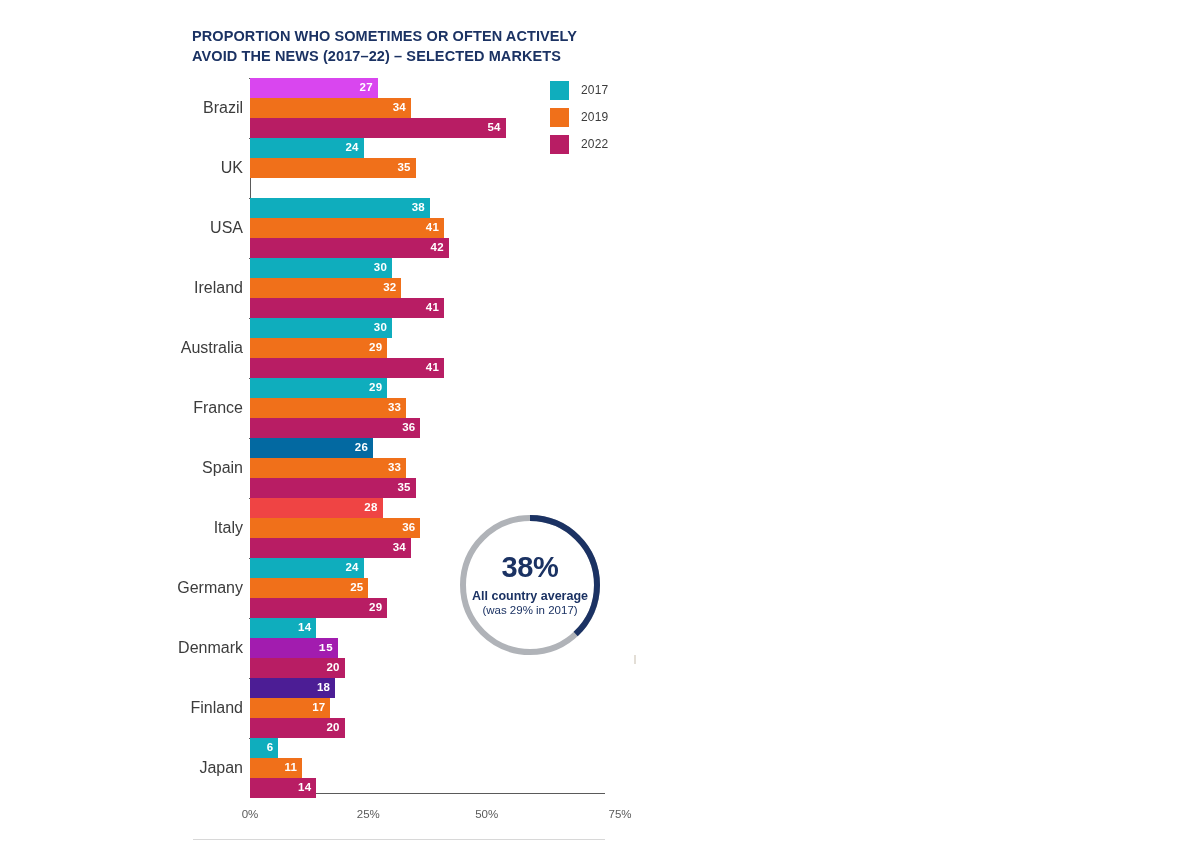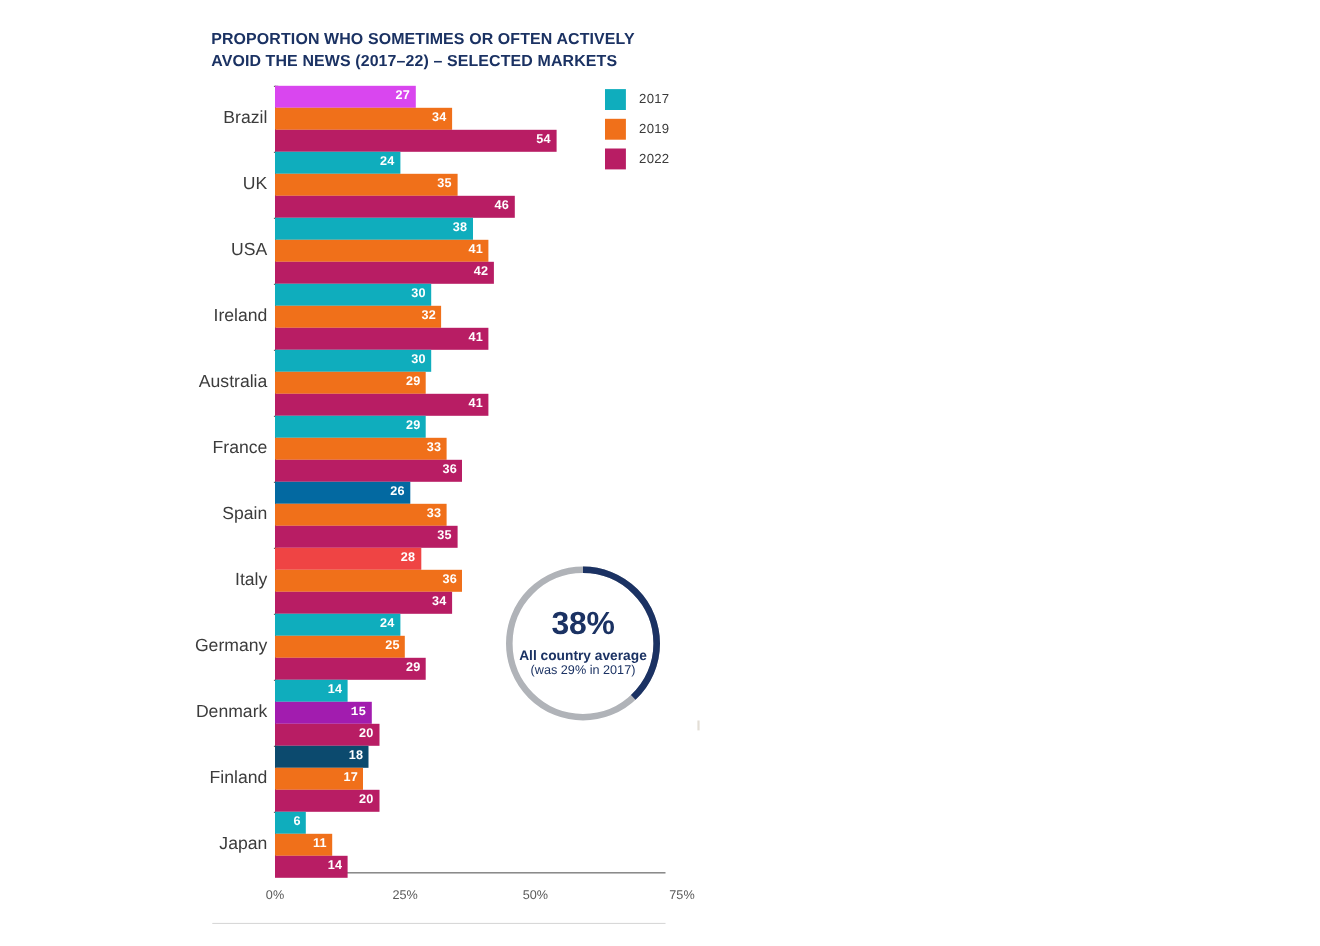--- a/index.html
+++ b/index.html
@@ -218,23 +218,20 @@
     </div>
     <div class="bar-group" style="top: 60px;">
       <div class="tick-mark" style="top: 0px;"></div>
       <div class="cat-label-wrap">UK</div>
       <div class="bar s0" style="width: 113.6px; background: rgb(15, 173, 189);">
         <span class="bar-value">24</span>
       </div>
       <div class="bar s1" style="width: 165.667px; background: rgb(240, 112, 26);">
         <span class="bar-value">35</span>
       </div>
-      <div class="bar s2" style="width: 217.733px; background: rgb(184, 29, 100);">
-        <span class="bar-value">46</span>
-      </div>
     </div>
     <div class="bar-group" style="top: 120px;">
       <div class="tick-mark" style="top: 0px;"></div>
       <div class="cat-label-wrap">USA</div>
       <div class="bar s0" style="width: 179.867px; background: rgb(15, 173, 189);">
         <span class="bar-value">38</span>
       </div>
       <div class="bar s1" style="width: 194.067px; background: rgb(240, 112, 26);">
         <span class="bar-value">41</span>
       </div>
@@ -329,21 +326,21 @@
       <div class="bar s1" style="width: 88px; background: #a21caf; font-family: Liberation Mono, monospace;">
         <span class="bar-value">15</span>
       </div>
       <div class="bar s2" style="width: 94.6667px; background: rgb(184, 29, 100);">
         <span class="bar-value">20</span>
       </div>
     </div>
     <div class="bar-group" style="top: 600px;">
       <div class="tick-mark" style="top: 0px;"></div>
       <div class="cat-label-wrap">Finland</div>
-      <div class="bar s0" style="width: 85.2px; background: #0c4a6e;">
+      <div class="bar s0" style="width: 85.2px; background: #4c1d95;">
         <span class="bar-value">18</span>
       </div>
       <div class="bar s1" style="width: 80.4667px; background: rgb(240, 112, 26);">
         <span class="bar-value">17</span>
       </div>
       <div class="bar s2" style="width: 94.6667px; background: rgb(184, 29, 100);">
         <span class="bar-value">20</span>
       </div>
     </div>
     <div class="bar-group" style="top: 660px;">

